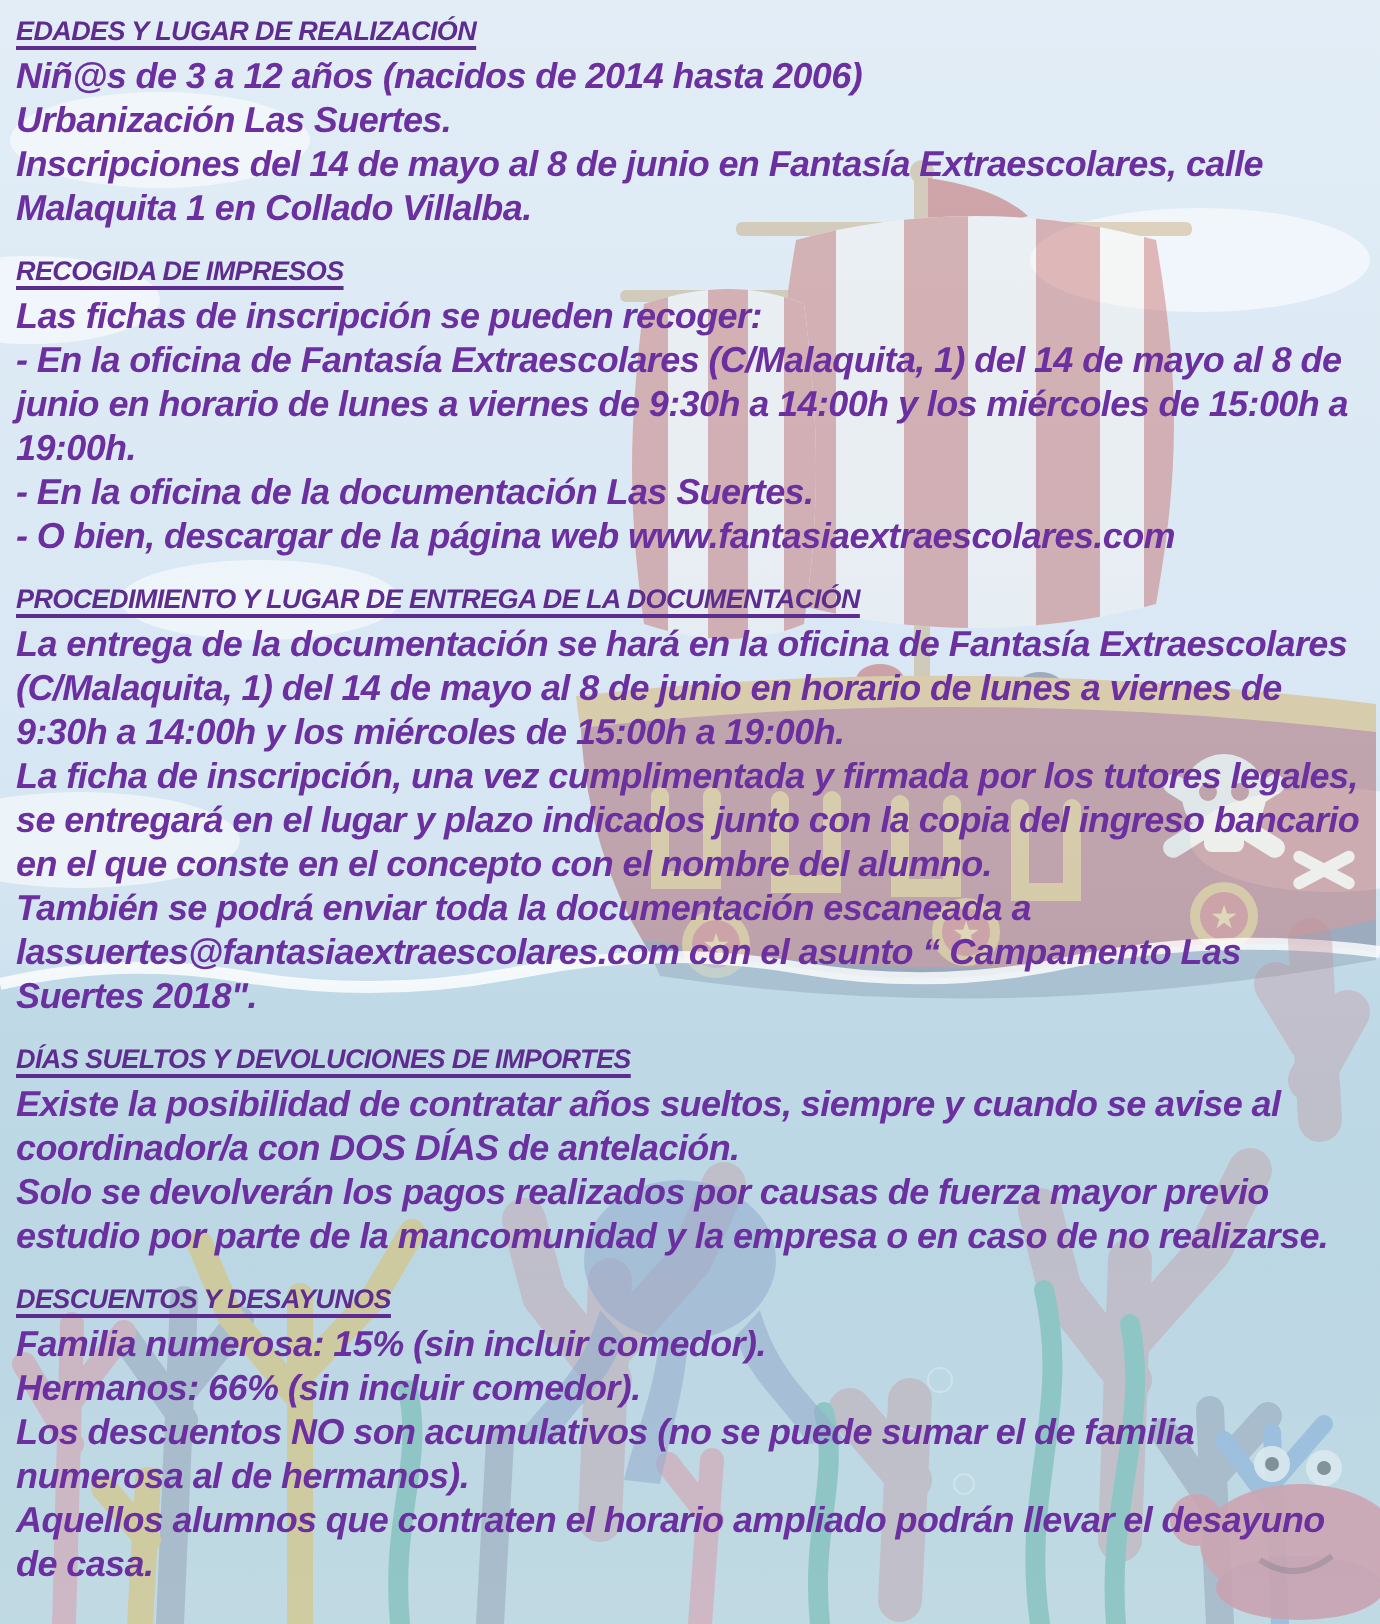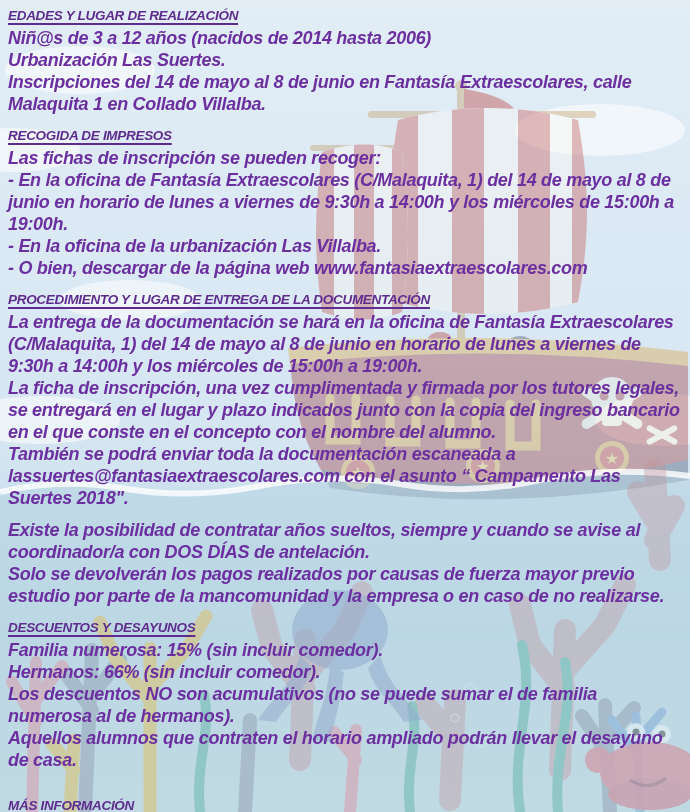--- a/index.html
+++ b/index.html
@@ -203,30 +203,31 @@
     <section class="section" data-name="section-edades">
       <h2 class="heading" data-name="section-heading-edades">EDADES Y LUGAR DE REALIZACIÓN</h2>
       <p class="para" data-name="section-paragraph">Niñ@s de 3 a 12 años (nacidos de 2014 hasta 2006)</p>
       <p class="para" data-name="section-paragraph">Urbanización Las Suertes.</p>
       <p class="para" data-name="section-paragraph">Inscripciones del 14 de mayo al 8 de junio en Fantasía Extraescolares, calle Malaquita 1 en Collado Villalba.</p>
     </section>
     <section class="section" data-name="section-recogida">
       <h2 class="heading" data-name="section-heading-recogida">RECOGIDA DE IMPRESOS</h2>
       <p class="para" data-name="section-paragraph">Las fichas de inscripción se pueden recoger:</p>
       <p class="para" data-name="section-paragraph">- En la oficina de Fantasía Extraescolares (C/Malaquita, 1) del 14 de mayo al 8 de junio en horario de lunes a viernes de 9:30h a 14:00h y los miércoles de 15:00h a 19:00h.</p>
-      <p class="para" data-name="section-paragraph">- En la oficina de la urbanización Las Villalba.</p>
+      <p class="para" data-name="section-paragraph">- En la oficina de la documentación Las Suertes.</p>
       <p class="para" data-name="section-paragraph">- O bien, descargar de la página web www.fantasiaextraescolares.com</p>
     </section>
     <section class="section" data-name="section-procedimiento">
       <h2 class="heading" data-name="section-heading-procedimiento">PROCEDIMIENTO Y LUGAR DE ENTREGA DE LA DOCUMENTACIÓN</h2>
       <p class="para" data-name="section-paragraph">La entrega de la documentación se hará en la oficina de Fantasía Extraescolares (C/Malaquita, 1) del 14 de mayo al 8 de junio en horario de lunes a viernes de 9:30h a 14:00h y los miércoles de 15:00h a 19:00h.</p>
       <p class="para" data-name="section-paragraph">La ficha de inscripción, una vez cumplimentada y firmada por los tutores legales, se entregará en el lugar y plazo indicados junto con la copia del ingreso bancario en el que conste en el concepto con el nombre del alumno.</p>
       <p class="para" data-name="section-paragraph">También se podrá enviar toda la documentación escaneada a lassuertes@fantasiaextraescolares.com con el asunto “ Campamento Las Suertes 2018".</p>
     </section>
     <section class="section" data-name="section-dias-sueltos">
+      <h2 class="heading" data-name="section-heading-dias-sueltos">DÍAS SUELTOS Y DEVOLUCIONES DE IMPORTES</h2>
       <p class="para" data-name="section-paragraph">Existe la posibilidad de contratar años sueltos, siempre y cuando se avise al coordinador/a con DOS DÍAS de antelación.</p>
       <p class="para" data-name="section-paragraph">Solo se devolverán los pagos realizados por causas de fuerza mayor previo estudio por parte de la mancomunidad y la empresa o en caso de no realizarse.</p>
     </section>
     <section class="section" data-name="section-descuentos">
       <h2 class="heading" data-name="section-heading-descuentos">DESCUENTOS Y DESAYUNOS</h2>
       <p class="para" data-name="section-paragraph">Familia numerosa: 15% (sin incluir comedor).</p>
       <p class="para" data-name="section-paragraph">Hermanos: 66% (sin incluir comedor).</p>
       <p class="para" data-name="section-paragraph">Los descuentos NO son acumulativos (no se puede sumar el de familia numerosa al de hermanos).</p>
       <p class="para" data-name="section-paragraph">Aquellos alumnos que contraten el horario ampliado podrán llevar el desayuno de casa.</p>
     </section>

